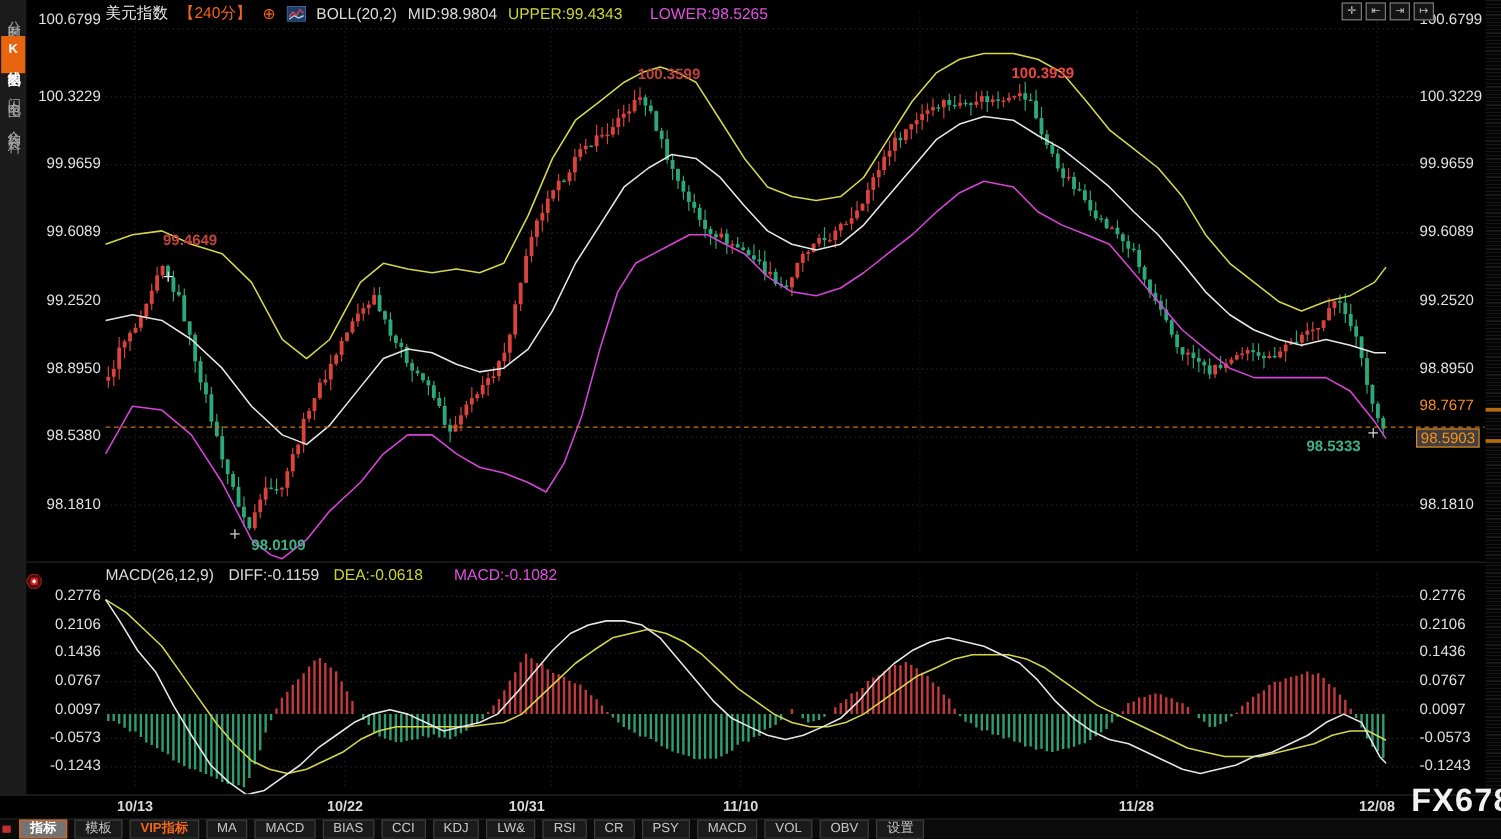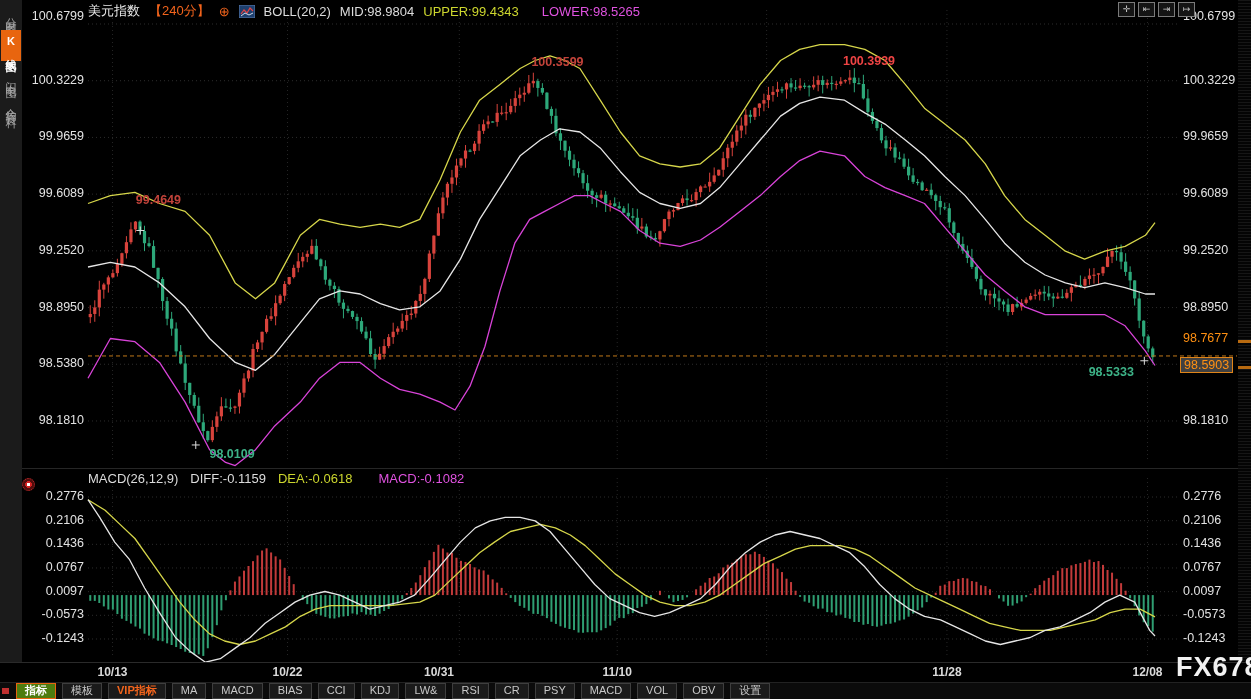--- a/index.html
+++ b/index.html
@@ -49,21 +49,21 @@
   
   .date-row{position:absolute;left:0;top:662px;width:1251px;height:20px;background:#000;border-top:1px solid #2a2a2a;box-sizing:border-box;}
   .d-tick{position:absolute;top:665px;font-size:12px;font-weight:bold;color:#dadada;transform:translateX(-50%);z-index:6;}
   .watermark{position:absolute;left:1176px;top:652px;font-size:27px;font-weight:bold;color:#f2f2f2;
              letter-spacing:1px;z-index:8;}
   
   .toolbar{position:absolute;left:0;top:682px;width:1251px;height:17px;background:#0b0b0b;border-top:1px solid #222;
            display:flex;align-items:center;gap:6px;padding-left:16px;box-sizing:border-box;z-index:9;}
   .tb-btn{font-size:11px;color:#c8c8c8;background:#1a1a1a;border:1px solid #3e3e3e;padding:0 8px;height:14px;
           line-height:13px;cursor:pointer;white-space:nowrap;}
-  .tb-btn.active{background:#4d7c0f;color:#fff;border-color:#e8650f;font-weight:bold;}
+  .tb-btn.active{background:#737373;color:#fff;border-color:#e8650f;font-weight:bold;}
   .tb-btn.vip{color:#f3641c;font-weight:bold;}
   .toolbar-alert{position:absolute;left:2px;top:688px;width:7px;height:6px;background:#c03030;z-index:10;}
 </style>
 </head>
 <body>
 
 <div class="app">
 
   <svg id="main-svg" width="1251" height="470">
       <line x1="88" y1="24" x2="1180" y2="24" stroke="#2c2c2c" stroke-width="1" stroke-dasharray="1 3"></line>

